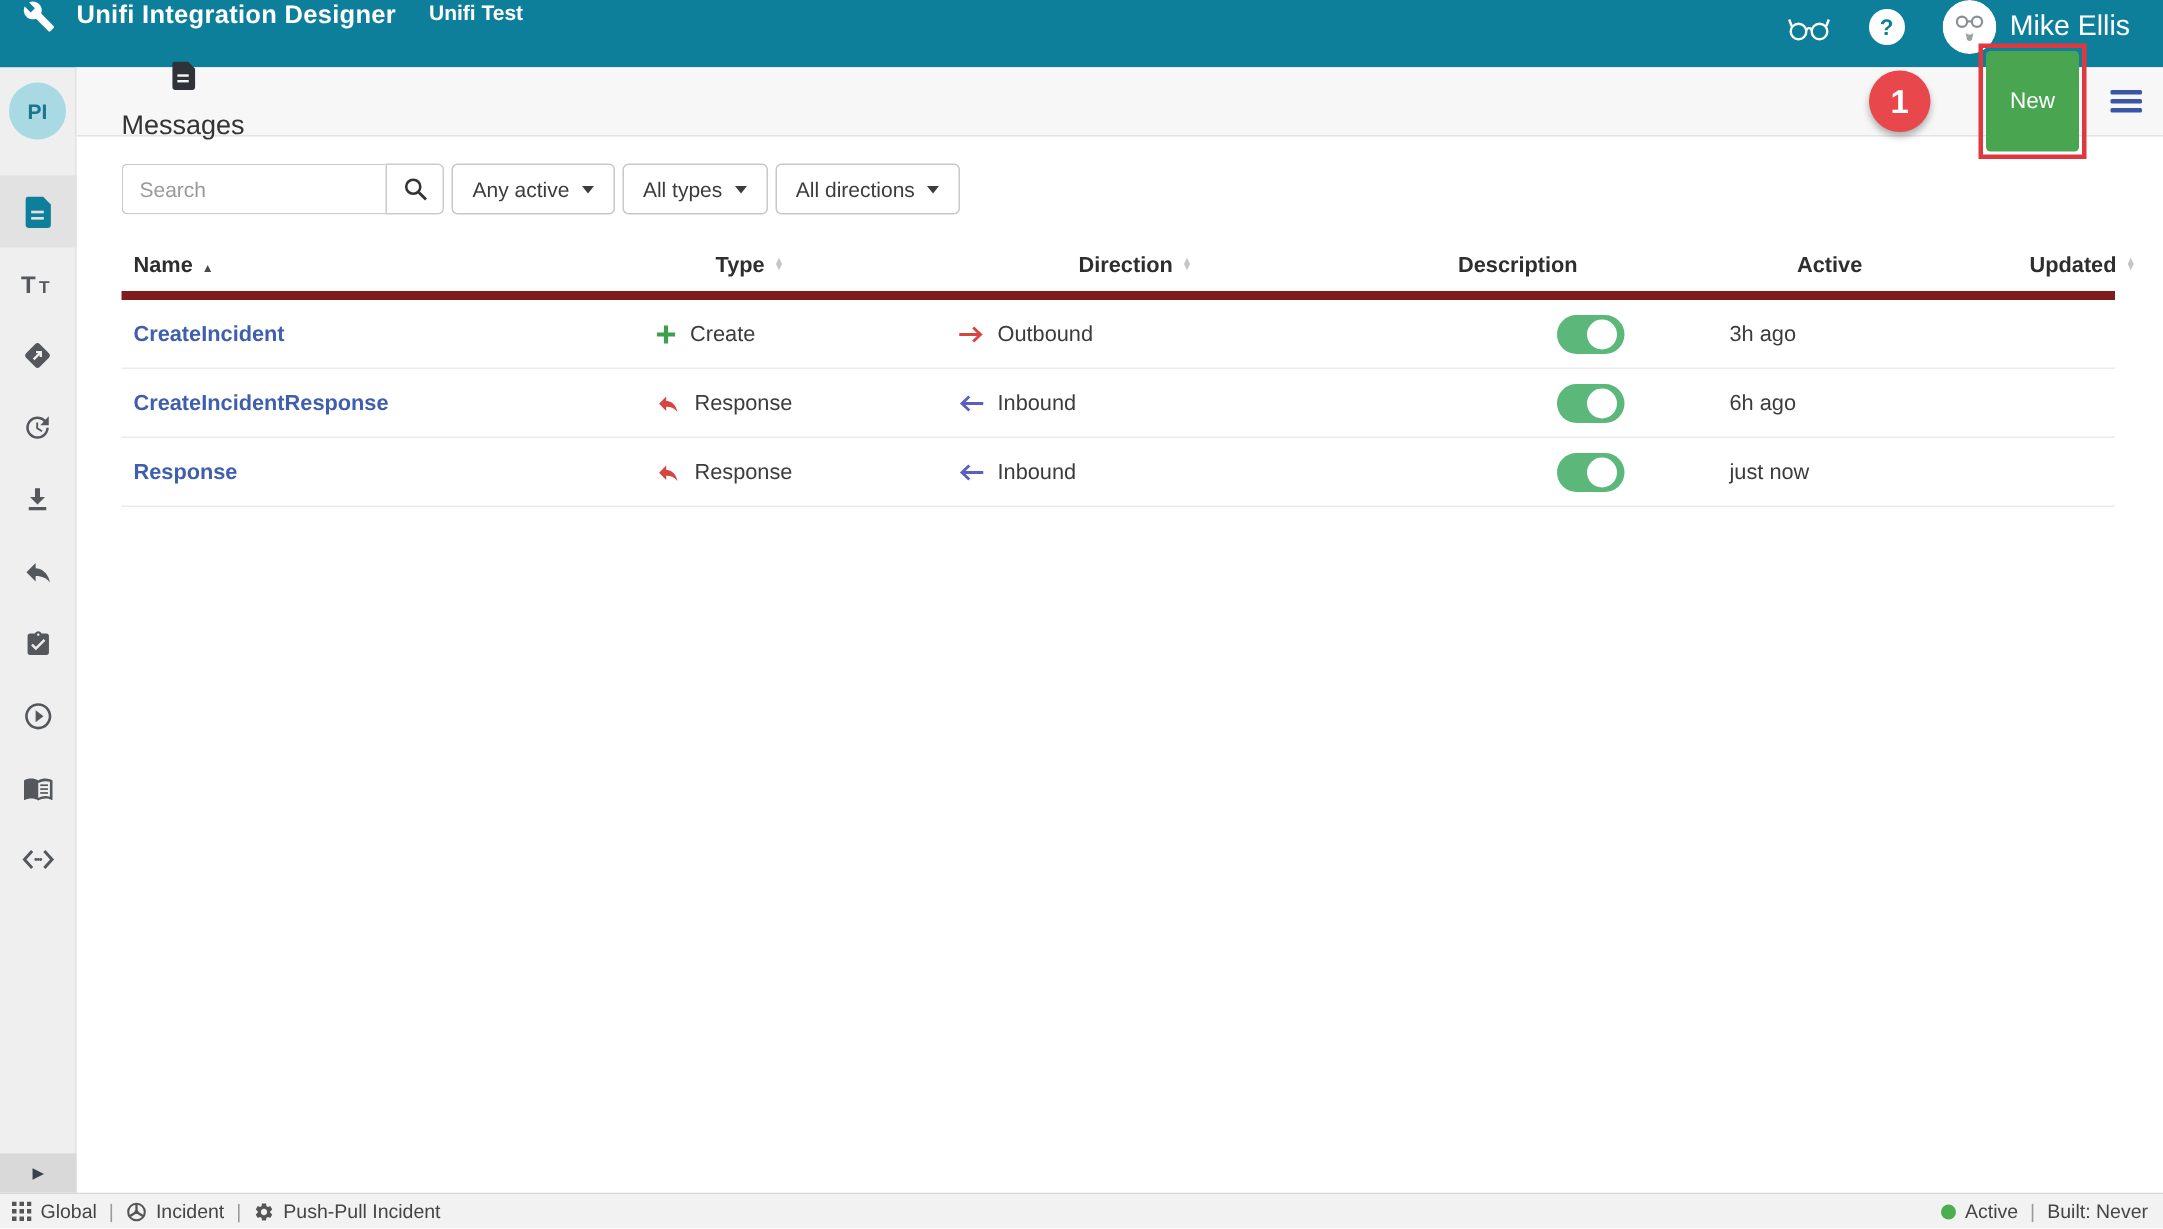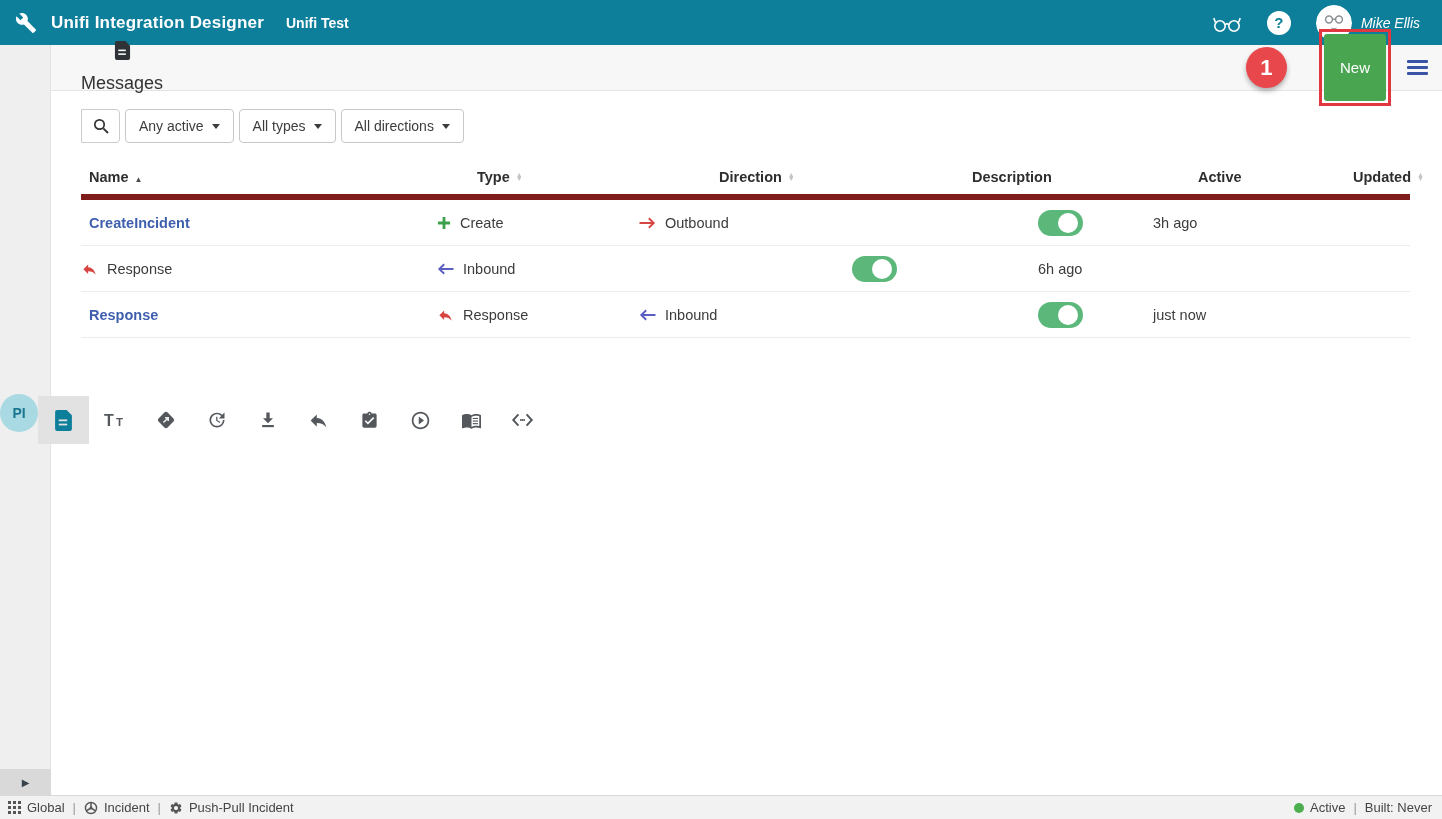--- a/index.html
+++ b/index.html
@@ -1,36 +1,36 @@
 <!DOCTYPE html>
 <html><head>
 <meta charset="utf-8">
 <style>
   * { margin:0; padding:0; box-sizing:border-box; }
   html,body { width:1442px; height:819px; }
   body { font-family:"Liberation Sans", sans-serif; background:#fff; overflow:hidden; font-size:14px; }
   svg { display:block; }
 
   
-  .topbar { height:45px; background:#0e7f9b; display:flex; align-items:center; color:#fff; }
+  .topbar { height:45px; background:#0e7f9b; display:flex; align-items:flex-start; color:#fff; }
   .wrench-box { width:51px; display:flex; justify-content:center; align-items:center; }
   .app-title { font-size:17px; font-weight:700; letter-spacing:.2px; }
   .workspace { font-size:14px; font-weight:600; margin-left:22px; }
   .topbar-right { margin-left:auto; display:flex; align-items:center; padding-right:22px; }
   .glasses-btn { margin-right:25px; cursor:pointer; }
   .help-circle { width:24px; height:24px; border-radius:50%; background:#fff; color:#0e7f9b;
     display:flex; align-items:center; justify-content:center; font-weight:700; font-size:15px;
     margin-right:25px; cursor:pointer; }
   .avatar { width:36px; height:36px; border-radius:50%; overflow:hidden; margin-right:9px; cursor:pointer; }
-  .user-name { font-size:14px; cursor:pointer;font-style:italic; }
+  .user-name { font-size:19px; cursor:pointer; }
 
   
   .app-body { display:flex; height:750px; }
   .sidebar { width:51px; background:#efefef; border-right:1px solid #e3e3e3; display:flex;
-    flex-direction:row; align-items:center; position:relative; }
+    flex-direction:column; align-items:center; position:relative; }
   .side-avatar { width:38px; height:38px; border-radius:50%; background:#a9d9e3; color:#19768e;
     font-weight:700; font-size:14px; display:flex; align-items:center; justify-content:center;
     margin-top:10px; margin-bottom:24px; cursor:pointer; flex:none; }
   .side-item { width:51px; height:48px; flex:none; display:flex; align-items:center; justify-content:center;
     color:#54585c; cursor:pointer; }
   .side-item.active { background:#e2e2e2; color:#0e7f9b; }
   .collapse-btn { position:absolute; bottom:0; left:0; width:51px; height:26px; background:#d9d9d9;
     display:flex; align-items:center; justify-content:center; cursor:pointer; color:#39424a; font-size:10px; }
   .collapse-btn::before { content:"▶"; }
 
@@ -237,20 +237,21 @@
         </div>
         <div class="hamburger">
             <span></span>
             <span></span>
             <span></span>
           </div>
       </div>
     </div>
 
     <div class="filter-row">
+      <input class="search-input" type="text" placeholder="Search" style="">
       <button class="search-btn">
         <span>
           <svg width="16" height="16" viewBox="0 0 16 16">
               <circle cx="6.5" cy="6.5" r="4.7" stroke="#333" stroke-width="1.7" fill="none"></circle>
               <line x1="10.3" y1="10.3" x2="15" y2="15" stroke="#333" stroke-width="1.9"></line>
             </svg>
         </span>
       </button>
       <button class="dropdown">
         <span>Any active</span>
@@ -317,20 +318,23 @@
     <div class="cell cell-desc"></div>
     <div class="cell cell-active">
       <span class="toggle on">
                 <span class="knob"></span>
               </span>
     </div>
     <div class="cell cell-updated">3h ago</div>
   </div>
 
   <div class="trow tbody-row">
+    <div class="cell cell-name">
+      <a class="row-link">CreateIncidentResponse</a>
+    </div>
     <div class="cell cell-type">
 
       <span>
         <svg width="17" height="15" viewBox="0 0 24 22" fill="#d64541">
                   <path d="M10 9V5l-7 7 7 7v-4.1c5 0 8.5 1.6 11 5.1-1-5-4-10.5-11-11z"></path>
                 </svg>
       </span>
       <span>Response</span>
     </div>
     <div class="cell cell-dir">

